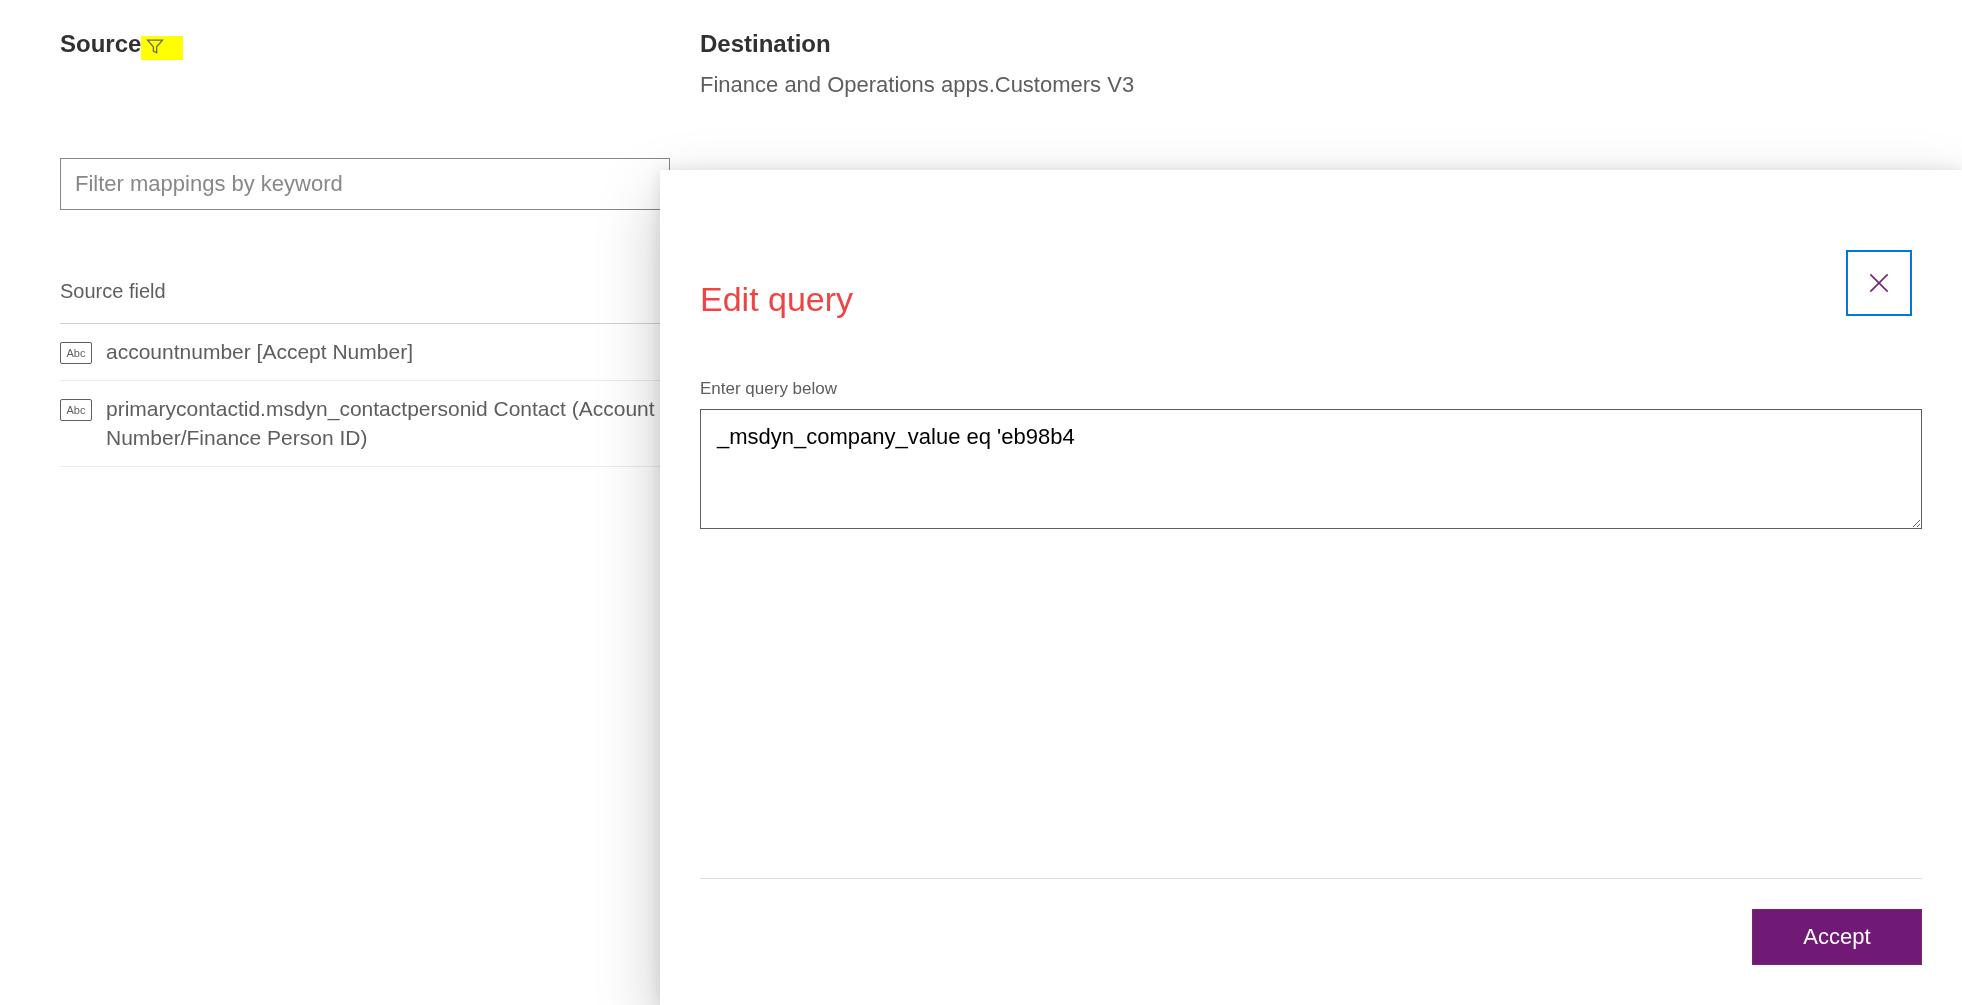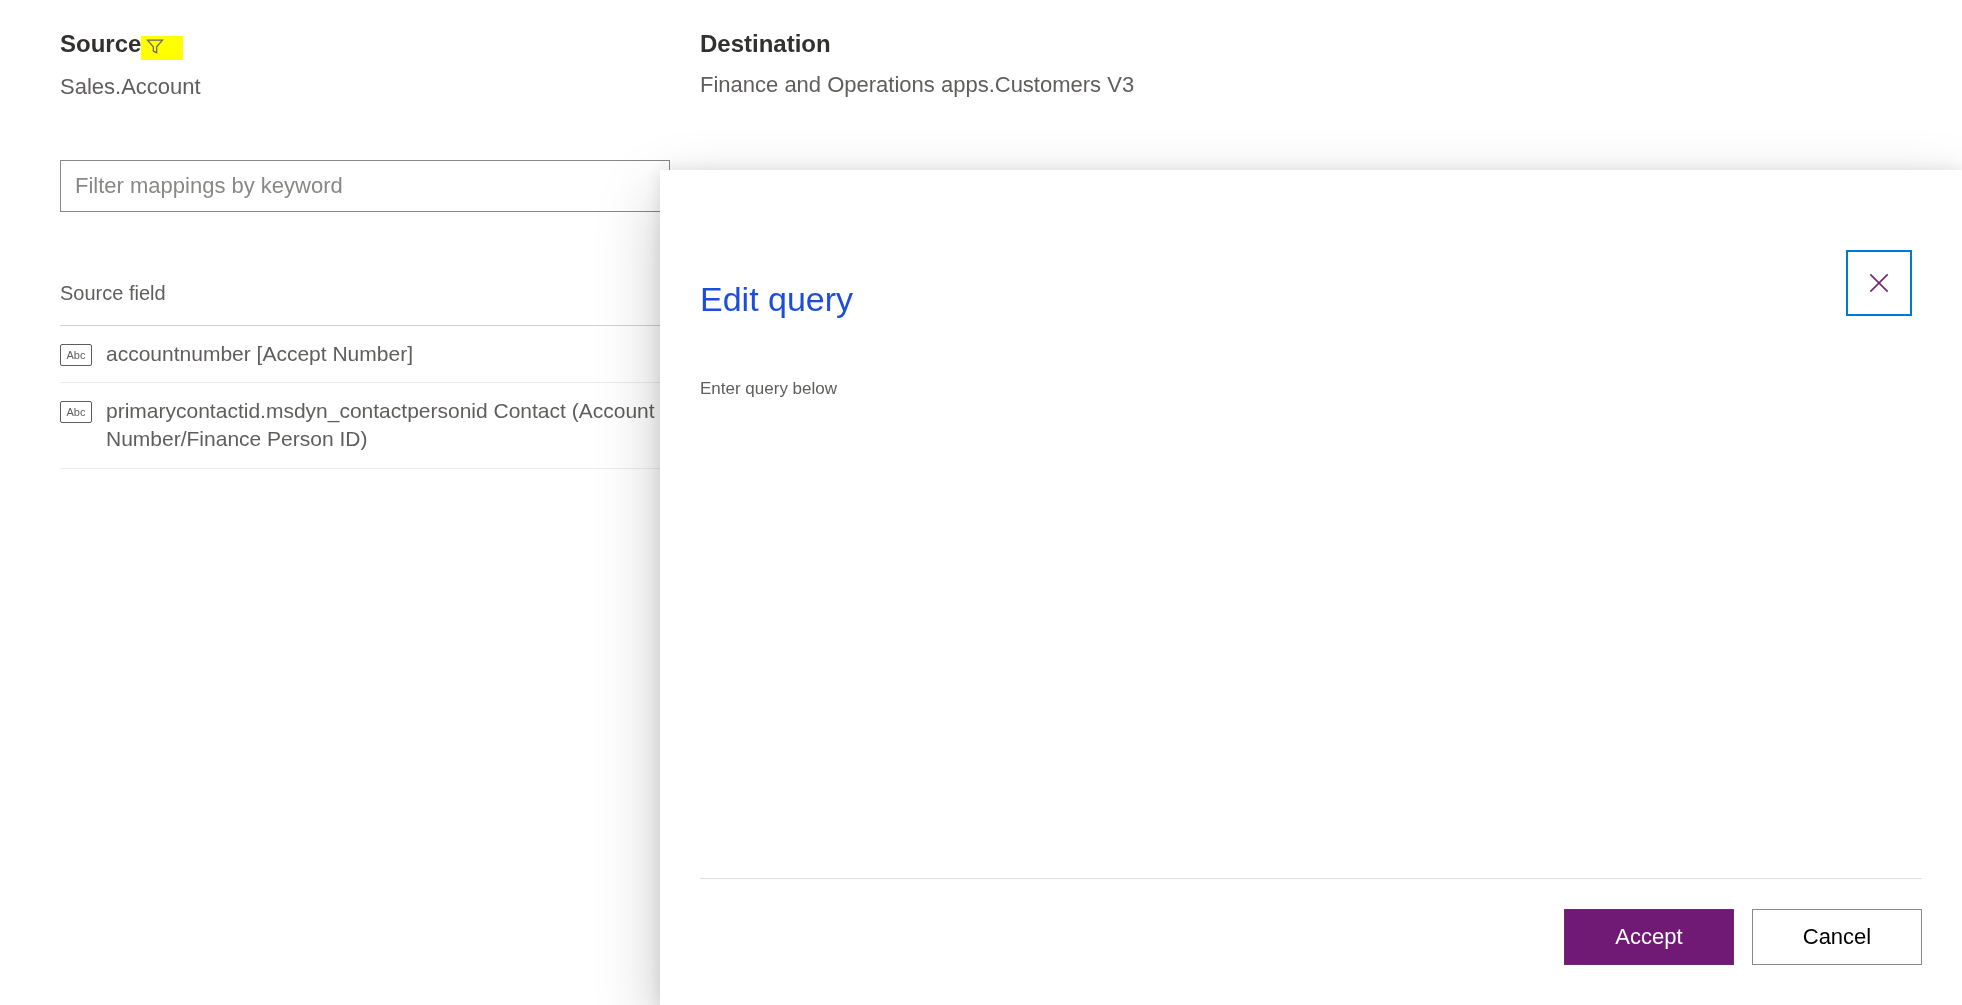--- a/index.html
+++ b/index.html
@@ -118,21 +118,21 @@
       background: #fff;
       display: flex;
       align-items: center;
       justify-content: center;
       cursor: pointer;
     }
     .dialog-close svg { width: 26px; height: 26px; stroke: #742774; stroke-width: 1.5; }
     .dialog-title {
       font-size: 34px;
       font-weight: 400;
-      color: #1d4ed8;
+      color: #ef4444;
       margin-top: 70px;
     }
     .dialog-label {
       font-size: 17px;
       color: #605e5c;
       margin-top: 60px;
       margin-bottom: 10px;
     }
     .query-textarea {
       width: 100%;
@@ -174,21 +174,20 @@
 <body>
 
 <div class="page">
   <div class="header-row">
     <div class="source-col">
       <span class="header-title">Source</span><span class="filter-highlight">
         <svg class="filter-icon-svg" viewBox="0 0 24 24">
           <path d="M3 5 H21 L14 13 V20 L10 18 V13 Z"></path>
         </svg>
       </span>
-      <div class="sub-text">Sales.Account</div>
     </div>
     <div class="dest-col">
       <div class="header-title">Destination</div>
       <div class="sub-text">Finance and Operations apps.Customers V3</div>
     </div>
   </div>
 
   <div class="filter-input-wrap">
     <input class="filter-input" type="text" placeholder="Filter mappings by keyword" style="">
   </div>
@@ -211,19 +210,19 @@
 <div class="dialog">
   <div class="dialog-close">
     <svg viewBox="0 0 24 24">
       <line x1="4" y1="4" x2="20" y2="20"></line>
       <line x1="20" y1="4" x2="4" y2="20"></line>
     </svg>
   </div>
 
   <div class="dialog-title">Edit query</div>
   <div class="dialog-label">Enter query below</div>
+  <textarea class="query-textarea" style="">_msdyn_company_value eq 'eb98b4</textarea>
 
   <hr class="dialog-divider">
   <div class="dialog-actions">
     <button class="btn btn-primary">Accept</button>
-    <button class="btn">Cancel</button>
   </div>
 </div>
 
 </body></html>

